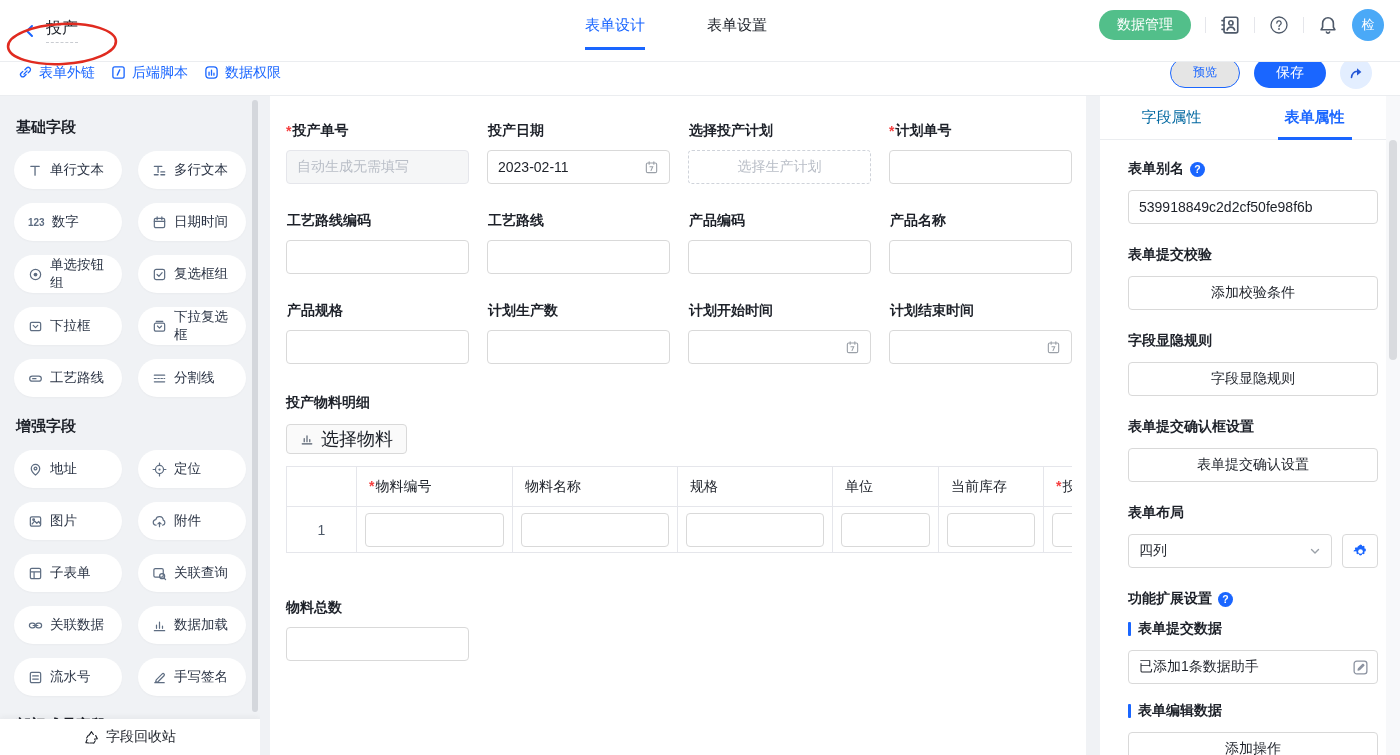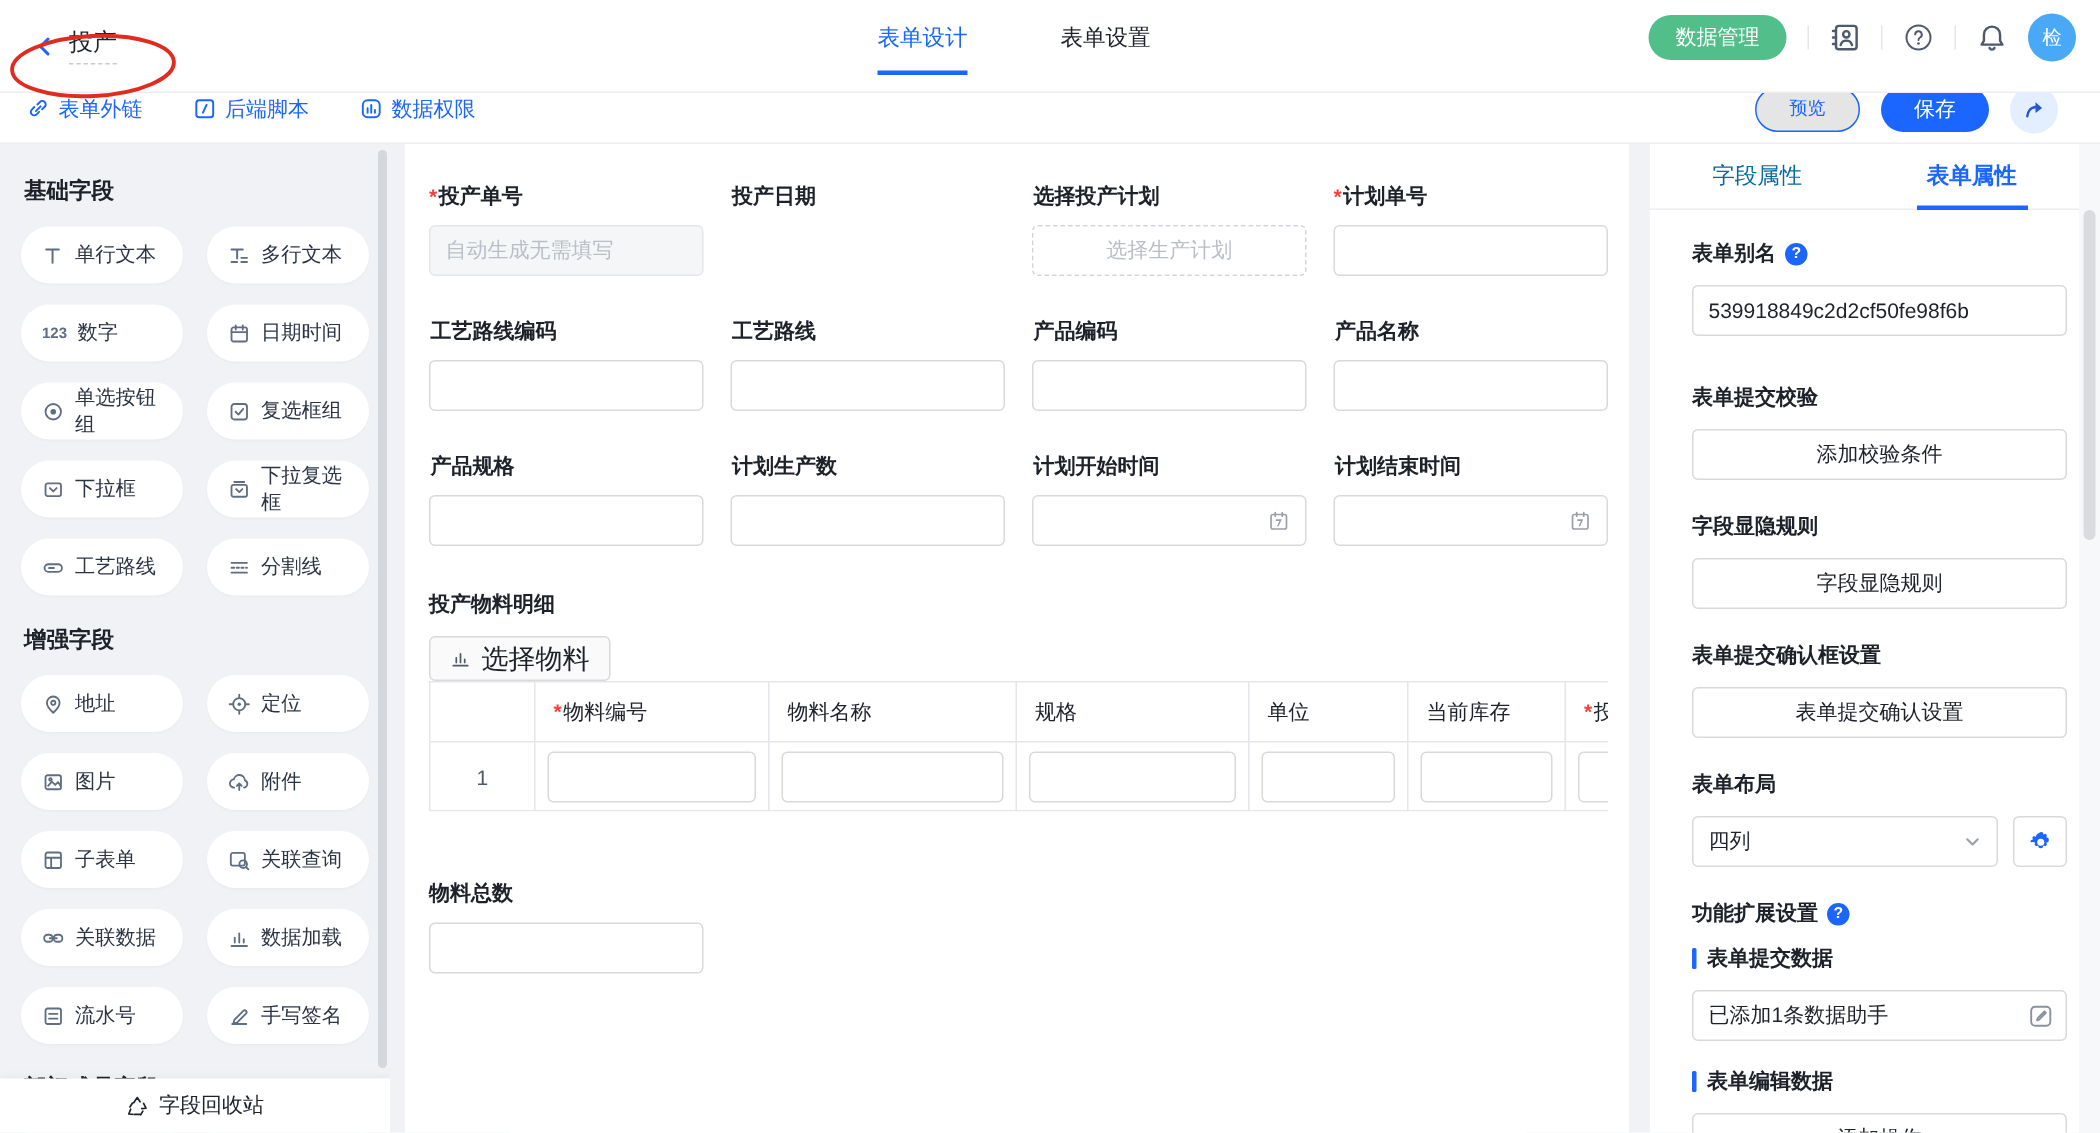--- a/index.html
+++ b/index.html
@@ -26,21 +26,21 @@
   .pill-green { background:#52bf8a; color:#fff; border:none; border-radius:16px; height:30px; padding:0 18px;
     font-size:14px; cursor:pointer; font-family:inherit; }
   .hdr-divider { width:1px; height:16px; background:#e5e6eb; }
   .hdr-icon { color:#4e5969; cursor:pointer; }
   .avatar { width:32px; height:32px; border-radius:50%; background:#4aa9f7; color:#fff; display:flex;
     align-items:center; justify-content:center; font-size:13px; cursor:pointer; }
 
   
   .toolbar { position:absolute; top:50px; left:0; width:1400px; height:46px; background:#fff;
     border-bottom:1px solid #ebedf0; display:flex; align-items:center; z-index:20; }
-  .tb-links { display:flex; align-items:center; gap:34px; padding-left:18px; }
+  .tb-links { display:flex; align-items:center; gap:16px; padding-left:18px; }
   .tb-link { display:flex; align-items:center; gap:6px; color:#1a66ff; font-size:14px; cursor:pointer; }
   .tb-right { position:absolute; right:28px; display:flex; align-items:center; gap:14px; }
   .btn-outline-blue { height:30px; padding:0 22px; border-radius:16px; border:1px solid #1a66ff; color:#1a66ff;
     background:#e5e5e5; font-size:12px; cursor:pointer; font-family:inherit; }
   .btn-blue { height:30px; padding:0 22px; border-radius:16px; border:none; color:#fff; background:#1a66ff;
     font-size:14px; cursor:pointer; font-family:inherit; }
   .share-circle { width:32px; height:32px; border-radius:50%; background:#e3eeff; display:flex;
     align-items:center; justify-content:center; cursor:pointer; }
 
   
@@ -66,21 +66,21 @@
   .f-input { height:34px; border:1px solid #d9d9d9; border-radius:4px; background:#fff; display:flex;
     align-items:center; padding:0 10px; font-size:14px; color:#1d2129; }
   .f-input.disabled { background:#f5f6f7; border-color:#e5e6eb; color:#b9bec7; }
   .f-input.date { justify-content:space-between; }
   .f-dashed { height:34px; border:1px dashed #cfd3da; border-radius:4px; display:flex; align-items:center;
     justify-content:center; color:#b9bec7; font-size:14px; cursor:pointer; }
   .sub-section { margin-top:30px; }
   .sub-title { font-size:14px; font-weight:bold; color:#1d2129; }
   .btn-material { margin-top:12px; height:30px; display:inline-flex; align-items:center; gap:7px; padding:0 13px;
     background:#fafafa; border:1px solid #d9d9d9; border-radius:4px; font-size:18px; color:#1d2129; cursor:pointer; font-family:inherit; }
-  .tbl-clip { width:786px; overflow:hidden; }
+  .tbl-clip { margin-top:12px; width:786px; overflow:hidden; }
   table.subtbl { border-collapse:collapse; table-layout:fixed; width:913px; }
   .subtbl th, .subtbl td { border:1px solid #e5e6eb; }
   .subtbl th { height:40px; text-align:left; padding:0 12px; font-size:14px; font-weight:normal; color:#1d2129; background:#fff; }
   .subtbl td { height:46px; padding:0 8px; }
   .row-idx { text-align:center; color:#4e5969; font-size:14px; }
   .cell-input { height:34px; border:1px solid #d9d9d9; border-radius:4px; background:#fff; }
   .total-section { margin-top:46px; }
   .total-input { width:183px; }
 
   
@@ -89,21 +89,21 @@
   .p-tab { flex:1; display:flex; align-items:center; justify-content:center; font-size:15px; color:#0369a1;
     cursor:pointer; position:relative; }
   .p-tab.active { color:#1a66ff; font-weight:bold; }
   .p-tab.active:after { content:""; position:absolute; bottom:-1px; left:50%; transform:translateX(-50%);
     width:74px; height:3px; background:#1a66ff; }
   .p-body { padding:20px 8px 0 28px; width:286px; }
   .p-row-label { font-size:14px; font-weight:bold; color:#1d2129; display:flex; align-items:center; gap:6px; margin-bottom:12px; }
   .q-badge { width:15px; height:15px; border-radius:50%; background:#1a66ff; color:#fff; font-size:10.5px;
     display:inline-flex; align-items:center; justify-content:center; font-weight:bold; cursor:pointer; }
   .p-input { width:250px; height:34px; border:1px solid #d9d9d9; border-radius:4px; display:flex; align-items:center;
-    padding:0 10px; font-size:14px; color:#1d2129; margin-bottom:32px; }
+    padding:0 10px; font-size:14px; color:#1d2129; margin-bottom:22px; }
   .p-btn { width:250px; height:34px; border:1px solid #d9d9d9; border-radius:4px; background:#fff; font-size:14px;
     color:#1d2129; cursor:pointer; margin-bottom:22px; font-family:inherit; }
   .layout-row { display:flex; gap:10px; width:250px; margin-bottom:22px; }
   .p-select { flex:1; height:34px; border:1px solid #d9d9d9; border-radius:4px; display:flex; align-items:center;
     justify-content:space-between; padding:0 10px; font-size:14px; color:#1d2129; cursor:pointer; }
   .gear-btn { width:36px; height:34px; border:1px solid #d9d9d9; border-radius:4px; background:#fff; display:flex;
     align-items:center; justify-content:center; cursor:pointer; }
   .blue-bar-label { display:flex; align-items:center; gap:7px; font-size:14px; font-weight:bold; color:#1d2129; margin-bottom:12px; }
   .blue-bar { width:3px; height:14px; background:#1a66ff; border-radius:1px; }
   .helper-box { width:250px; height:34px; border:1px solid #d9d9d9; border-radius:4px; display:flex; align-items:center;
@@ -428,20 +428,30 @@
         </div>
       <div class="f-input disabled">
           <span>自动生成无需填写</span>
         </div>
     </div>
     <div>
       <div class="f-label">
           <span class="star"></span>
           <span>投产日期</span>
         </div>
+      <div class="f-input date">
+        <span>2023-02-11</span>
+        <span class="ico">
+          <svg width="15" height="15" viewBox="0 0 16 16" fill="none" stroke="#9aa0a8" stroke-width="1.2" stroke-linecap="round">
+              <rect x="2.5" y="3.2" width="11" height="10.3" rx="1.5"></rect>
+              <path d="M5.5 1.8v2.6M10.5 1.8v2.6"></path>
+              <path d="M6.3 7.2h3L7.5 11.2" stroke-width="1.1"></path>
+            </svg>
+        </span>
+      </div>
     </div>
     <div>
       <div class="f-label">
           <span class="star"></span>
           <span>选择投产计划</span>
         </div>
       <div class="f-dashed">
           <span>选择生产计划</span>
         </div>
     </div>

